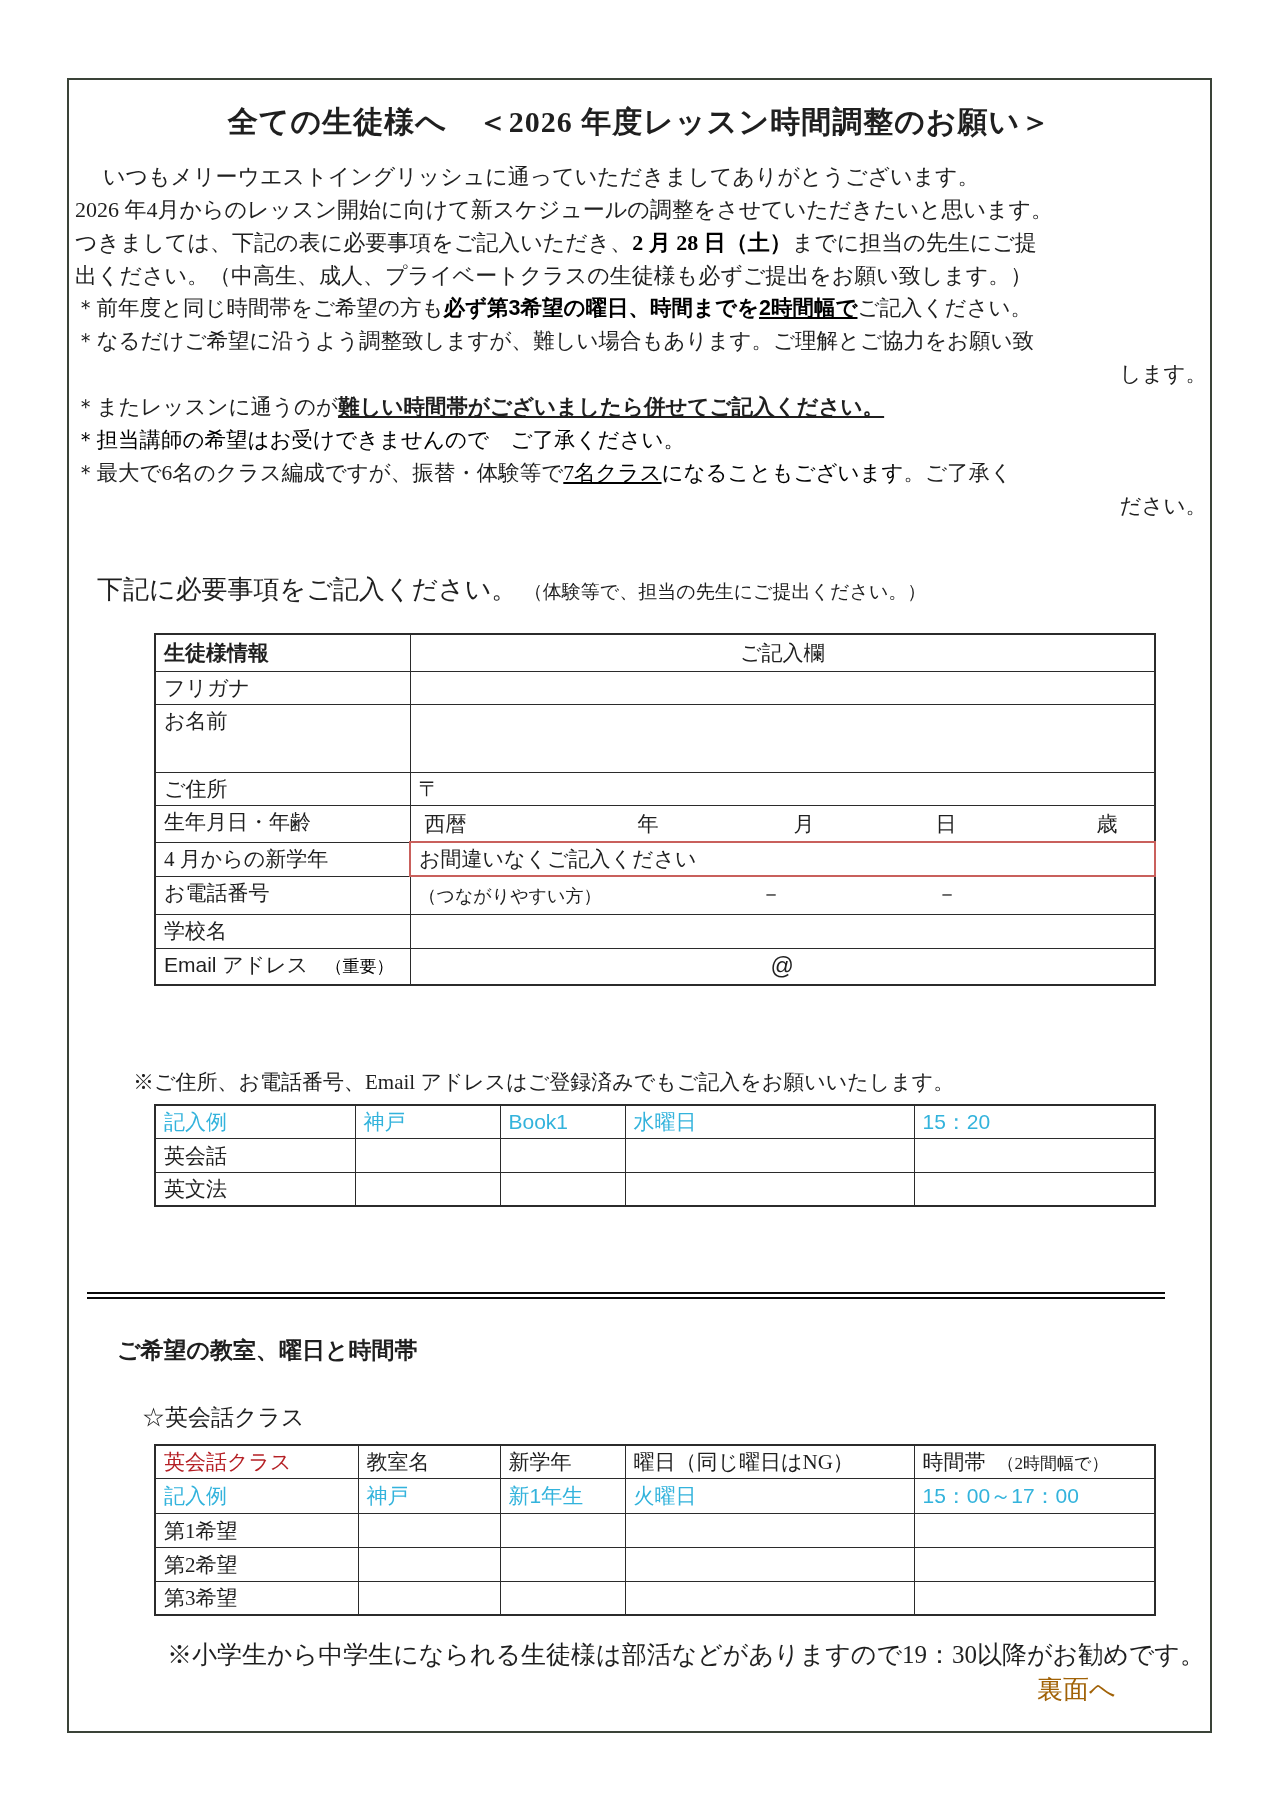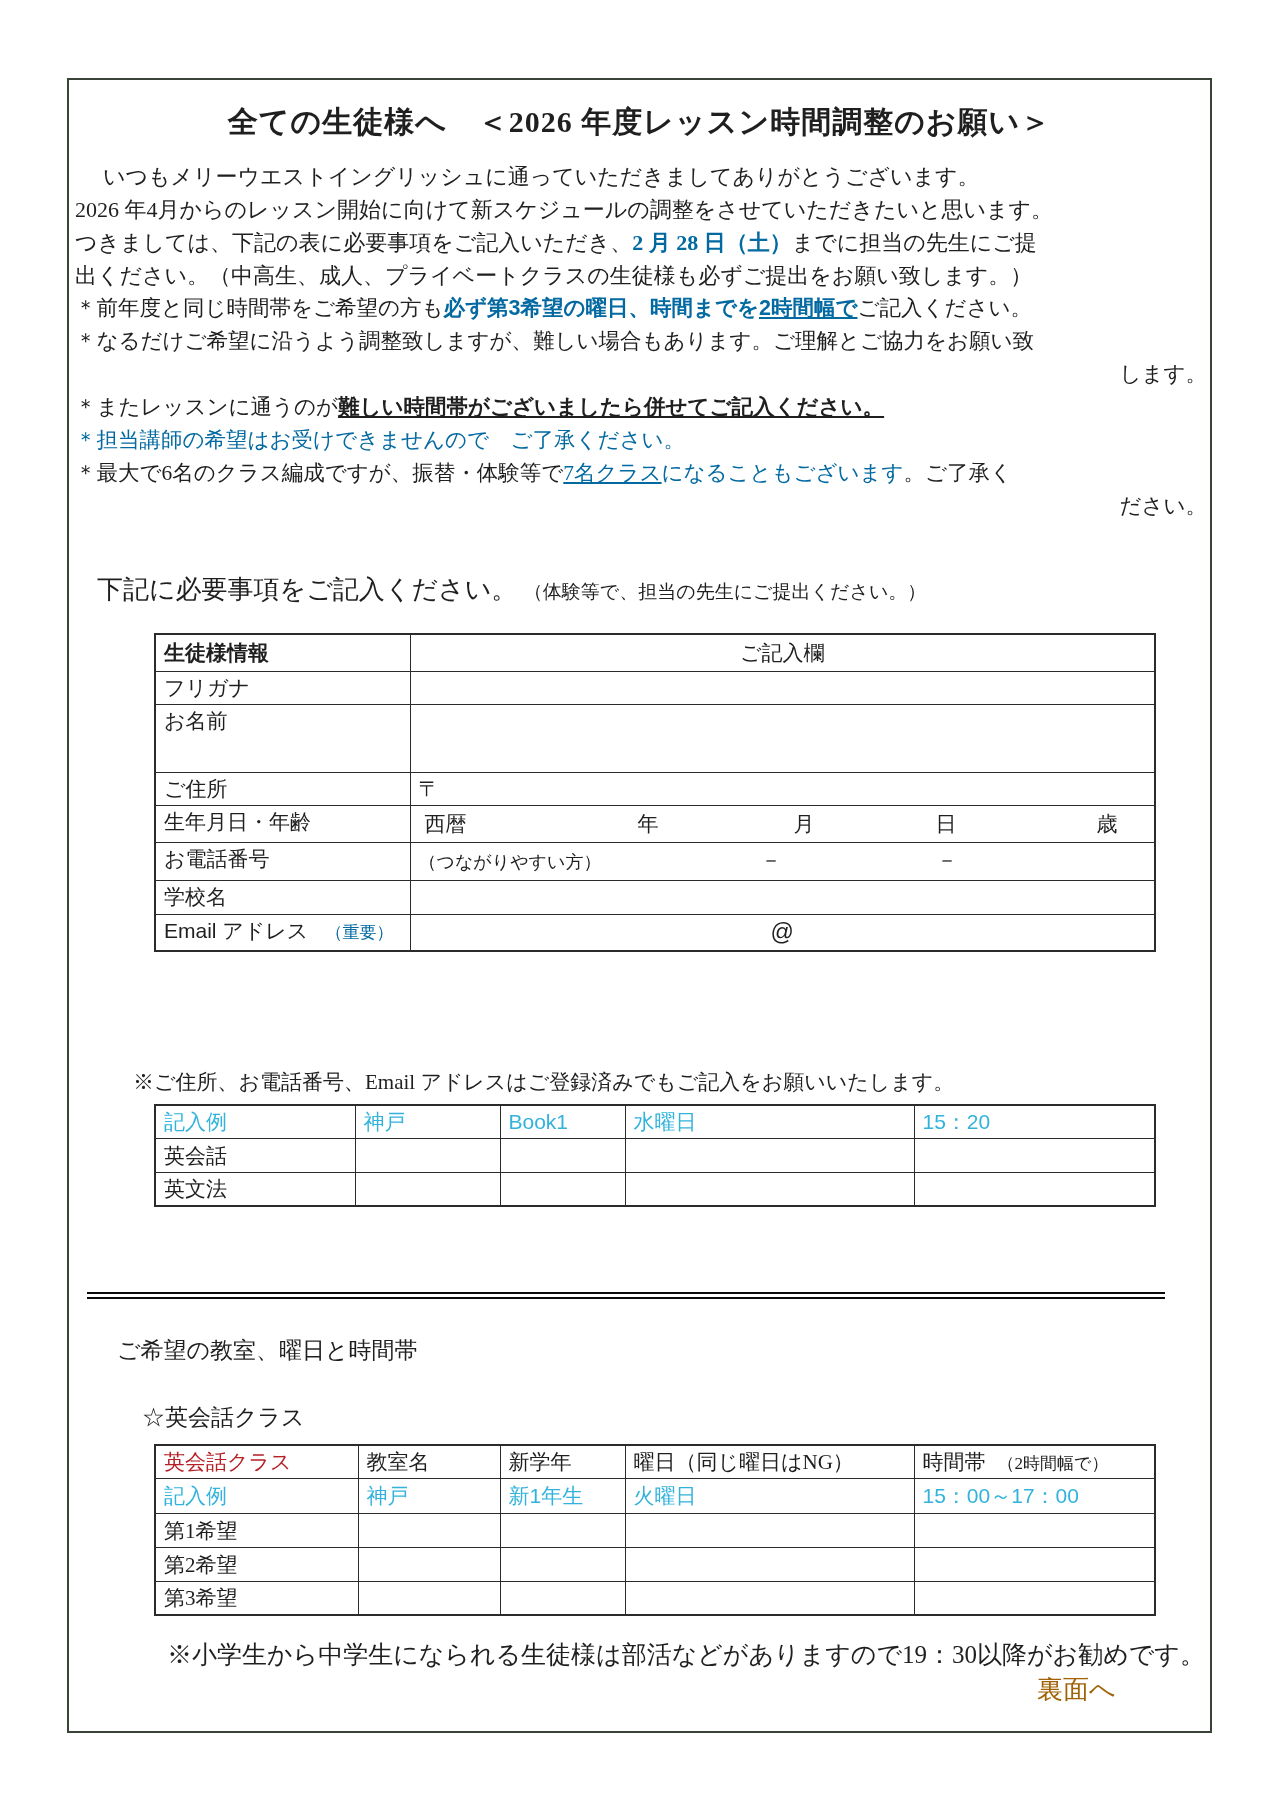--- a/index.html
+++ b/index.html
@@ -2,21 +2,21 @@
 <html><head>
 <meta charset="utf-8">
 <style>
   html,body{margin:0;padding:0;background:#ffffff;}
   body{width:1280px;height:1810px;position:relative;
        font-family:"Liberation Serif","DejaVu Serif",serif;color:#1f1f1f;}
   .sans{font-family:"Liberation Sans","DejaVu Sans",sans-serif;}
   .page{position:absolute;left:67px;top:78px;width:1145px;height:1655px;
         background:#fff;border:2px solid #3a4338;box-sizing:border-box;}
   .abs{position:absolute;}
-  .red{color:#0369a1;}
+  .red{color:#000000;}
   .cyan{color:#33b3dc;}
   .bold{font-weight:bold;}
   .u{text-decoration:underline;}
   .nowrap{white-space:nowrap;}
 
   .doc-title{left:0;top:22px;width:100%;text-align:center;
              font-size:30px;font-weight:bold;letter-spacing:1px;}
 
   .para{left:6px;top:80px;width:1132px;font-size:22px;line-height:33px;}
   .para .indent{padding-left:28px;display:inline-block;}
@@ -41,21 +41,21 @@
   .small{font-size:18px;}
   .vmid{vertical-align:middle !important;}
 
   .note1{left:64px;top:988px;font-size:21px;}
   .t2{left:85px;top:1024px;width:1000px;}
   .t2 td{vertical-align:middle !important;}
 
   .divider{left:18px;top:1212px;width:1078px;height:3px;
            border-top:2px solid #0a0a0a;border-bottom:2px solid #0a0a0a;}
 
-  .sec-heading{left:48px;top:1255px;font-size:23px;font-weight:normal;
+  .sec-heading{left:48px;top:1255px;font-size:23px;font-weight:bold;
                font-family:"Liberation Sans","DejaVu Sans",sans-serif;}
   .sub-heading{left:73px;top:1322px;font-size:23px;}
   .t3{left:85px;top:1364px;width:1000px;}
   .t3 td{vertical-align:middle !important;}
   .hdr-red{color:#b52025;font-weight:bold;
            font-family:"Liberation Sans","DejaVu Sans",sans-serif;}
   .paren-small{font-size:17px;margin-left:12px;}
 
   .note2{left:98px;top:1558px;font-size:25px;}
   .back-link{left:968px;top:1592px;font-size:26px;color:#a16207;}
@@ -113,20 +113,24 @@
     </tr>
     <tr style="height:37px">
       <td>生年月日・年齢</td>
       <td class="relcell">
         <span class="abs" style="left:14px;top:4px">西暦</span>
         <span class="abs" style="left:227px;top:4px">年</span>
         <span class="abs" style="left:383px;top:4px">月</span>
         <span class="abs" style="left:525px;top:4px">日</span>
         <span class="abs" style="left:686px;top:4px">歳</span>
       </td>
+    </tr>
+    <tr style="height:34px">
+      <td>4 月からの新学年</td>
+      <td class="redcell small vmid">お間違いなくご記入ください</td>
     </tr>
     <tr style="height:38px">
       <td>お電話番号</td>
       <td class="relcell">
         <span class="abs small" style="left:8px;top:7px">（つながりやすい方）</span>
         <span class="abs" style="left:350px;top:3px">－</span>
         <span class="abs" style="left:526px;top:3px">－</span>
       </td>
     </tr>
     <tr style="height:34px">

